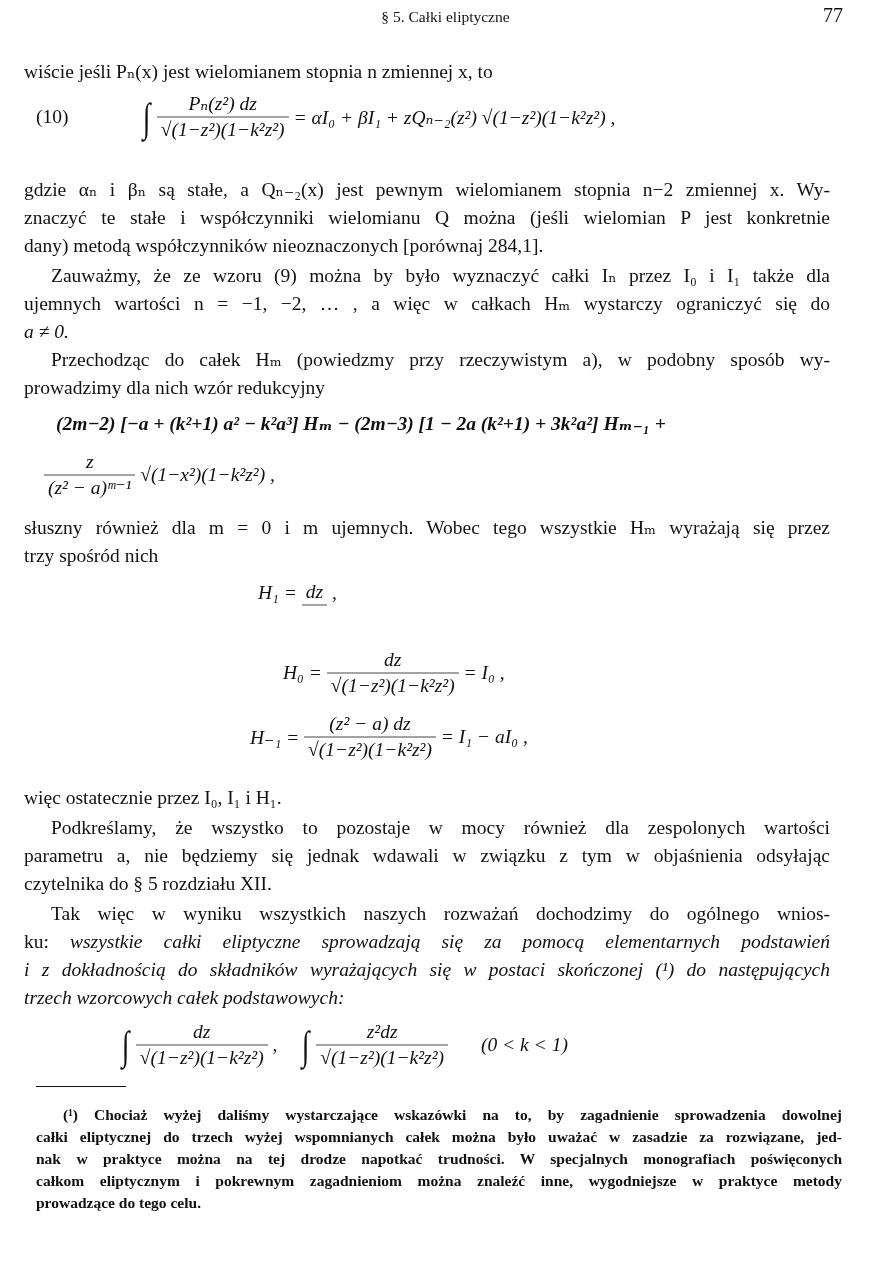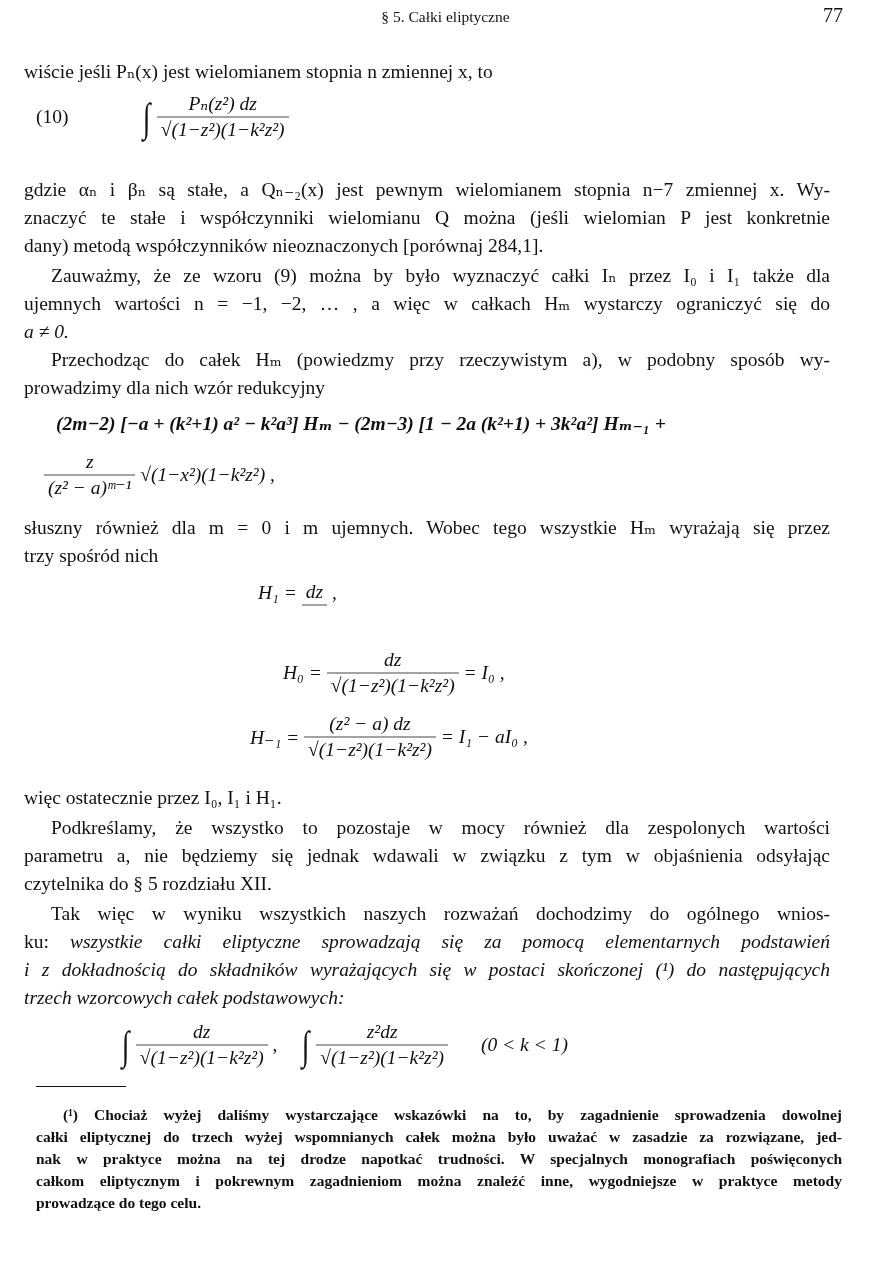--- a/index.html
+++ b/index.html
@@ -33,23 +33,24 @@
 
 <div class="line last" style="top:58px;">wiście jeśli Pₙ(x) jest wielomianem stopnia n zmiennej x, to</div>
 
 <div class="eq" style="left:36px; top:92px;">
   <span style="display:inline-block; width:100px; vertical-align:middle;">(10)</span>
   <span class="integral">∫</span>
   <span class="frac math">
     <span class="num">Pₙ(z²) dz</span>
     <span class="den">√(1−z²)(1−k²z²)</span>
   </span>
+  <span class="math" style="vertical-align:middle;">= αI₀ + βI₁ + zQₙ₋₂(z²) √(1−z²)(1−k²z²) ,</span>
 </div>
 
-<div class="line" style="top:176px;">gdzie αₙ i βₙ są stałe, a Qₙ₋₂(x) jest pewnym wielomianem stopnia n−7 zmiennej x. Wy-</div>
+<div class="line" style="top:176px;">gdzie αₙ i βₙ są stałe, a Qₙ₋₂(x) jest pewnym wielomianem stopnia n−2 zmiennej x. Wy-</div>
 <div class="line" style="top:204px;">znaczyć te stałe i współczynniki wielomianu Q można (jeśli wielomian P jest konkretnie</div>
 <div class="line last" style="top:232px;">dany) metodą współczynników nieoznaczonych [porównaj 284,1].</div>
 
 <div class="line indent" style="top:262px;">Zauważmy, że ze wzoru (9) można by było wyznaczyć całki Iₙ przez I₀ i I₁ także dla</div>
 <div class="line" style="top:290px;">ujemnych wartości n = −1, −2, … , a więc w całkach Hₘ wystarczy ograniczyć się do</div>
 <div class="line last math" style="top:318px;">a ≠ 0.</div>
 
 <div class="line indent" style="top:346px;">Przechodząc do całek Hₘ (powiedzmy przy rzeczywistym a), w podobny sposób wy-</div>
 <div class="line last" style="top:374px;">prowadzimy dla nich wzór redukcyjny</div>
 

